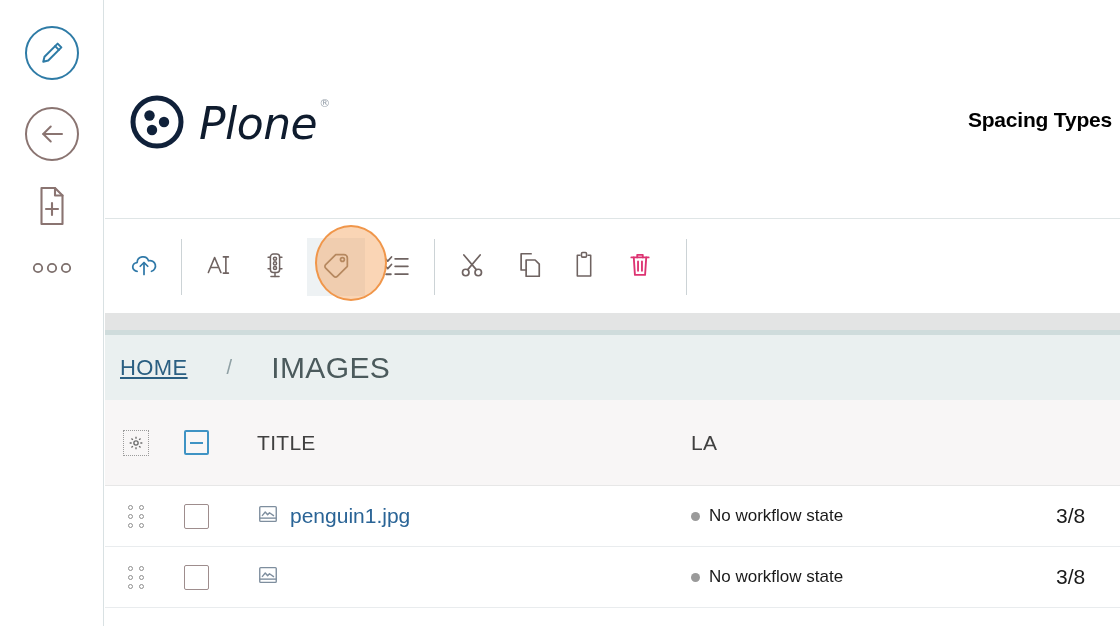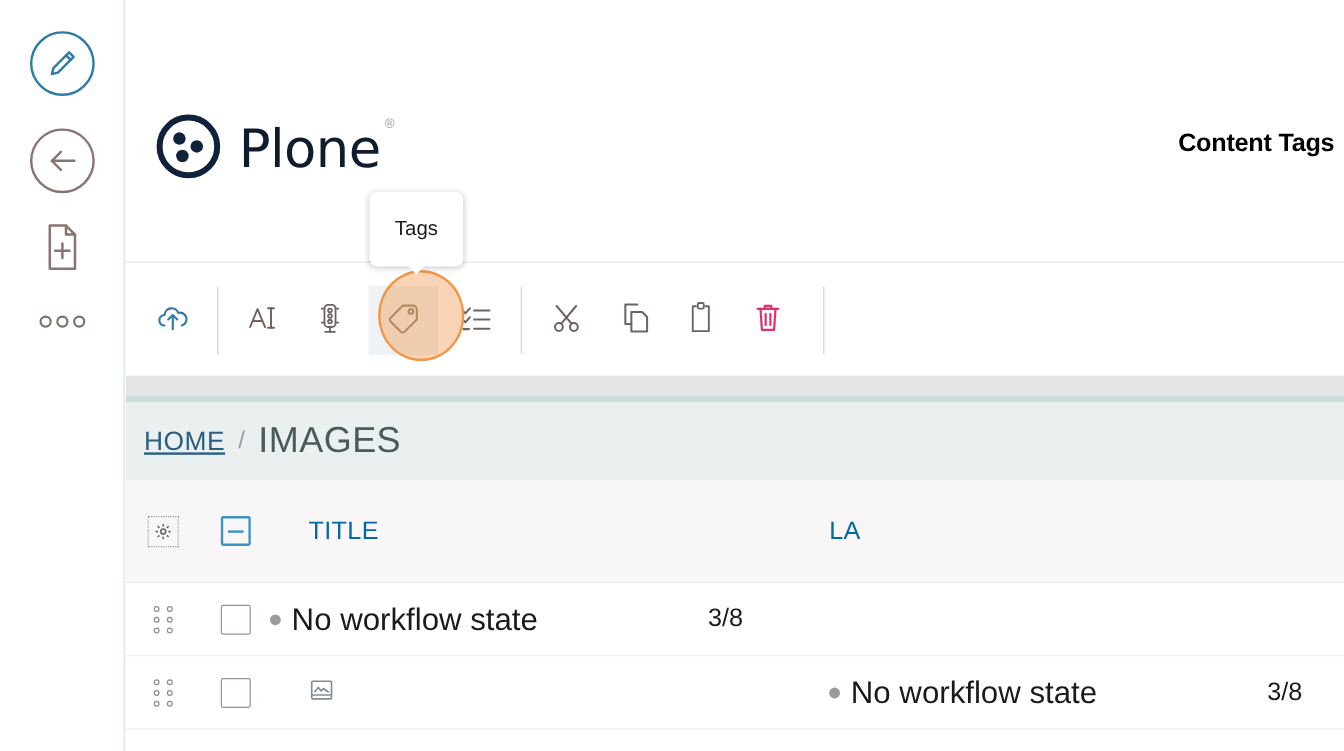--- a/index.html
+++ b/index.html
@@ -37,20 +37,21 @@
     background: #ffffff; border-bottom: 1px solid #dfe5e6;
   }
   #logo-wrap {
     position: absolute; left: 24px; top: 94px;
     display: flex; align-items: center; gap: 14px;
   }
   #logo-text {
     font-size: 44px; font-weight: 400; color: #0f1c2e;
     letter-spacing: -0.5px; line-height: 1;
     font-family: "DejaVu Sans", sans-serif;
+    font-style: italic;
   }
   #logo-reg {
     font-size: 11px; color: #9aa3ad; vertical-align: super;
     margin-left: 2px; position: relative; top: -16px;
   }
   #main-nav {
     position: absolute; right: 8px; top: 108px;
     display: flex; align-items: center; gap: 29px;
     white-space: nowrap;
   }
@@ -104,20 +105,21 @@
     position: absolute; left: 0; top: 330px; width: 1015px; height: 5px;
     background: #cfdcdc;
   }
 
   
   #breadcrumb-bar {
     position: absolute; left: 0; top: 335px; width: 1015px; height: 65px;
     background: #eaf0f0;
     display: flex; align-items: center;
     padding-left: 15px;
+    gap: 28px;
   }
   #bc-home {
     font-size: 22px; color: #2a5f82; text-decoration: underline;
     letter-spacing: 0.4px;
   }
   .bc-sep { font-size: 20px; color: #8fa0a4; margin: 0 11px; }
   #bc-current { font-size: 30px; color: #4b5a5c; letter-spacing: 0.4px; }
 
   
   #table { position: absolute; left: 0; top: 400px; width: 1015px; }
@@ -127,42 +129,42 @@
     border-bottom: 1px solid #e7e7e7;
   }
   .trow { height: 61px; background: #ffffff; border-bottom: 1px solid #e9ecee; }
 
   .c-handle { width: 62px; display: flex; justify-content: center; align-items: center; flex:0 0 62px;}
   .c-check  { width: 58px; display: flex; justify-content: center; align-items: center; flex:0 0 58px;}
   .c-title  { flex: 0 0 466px; display: flex; align-items: center; gap: 11px; padding-left: 32px;}
   .c-state  { flex: 0 0 365px; display: flex; align-items: center; gap: 9px; }
   .c-mod    { flex: 1 1 auto; display: flex; }
 
-  .th { font-size: 21px; color: #0369a1; letter-spacing: 0.3px; }
+  .th { font-size: 21px; color: #404040; letter-spacing: 0.3px; }
   .gear-box {
     width: 26px; height: 26px; border: 1px dotted #9b9b9b;
     display: flex; align-items: center; justify-content: center;
   }
   .cb-head {
     width: 25px; height: 25px; border: 2px solid #3f93c4; border-radius: 2px;
     display: flex; align-items: center; justify-content: center;
   }
   .cb-head .dash { width: 13px; height: 2px; background: #3f93c4; }
   .cb-row {
     width: 25px; height: 25px; border: 1px solid #9e8d8d; border-radius: 2px;
     background: #fff;
   }
   .drag-dots { display: grid; grid-template-columns: 6px 6px; grid-gap: 4px 5px; }
   .drag-dots i {
     width: 5px; height: 5px; border-radius: 50%;
     border: 1px solid #8e8e8e; display:block;
   }
   .fname { font-size: 21px; color: #2a6496; text-decoration: none; }
   .state-dot { width: 9px; height: 9px; border-radius: 50%; background: #9a9a9a; display:block;}
-  .state-text { font-size: 26px; color: #1a1a1a; }
+  .state-text { font-size: 17px; color: #1a1a1a; }
   .mod-text { font-size: 21px; color: #1a1a1a; }
 
   
   #click-highlight {
     position: absolute; left: 210px; top: 225px;
     width: 72px; height: 76px; border-radius: 50%;
     background: rgba(243,156,78,0.42);
     border: 2px solid #f0964a;
     z-index: 25; pointer-events: none;
   }
@@ -223,28 +225,24 @@
             <circle cx="28" cy="28" r="24" stroke="#10213a" stroke-width="5"></circle>
             <circle cx="20.5" cy="21.5" r="5.2" fill="#10213a"></circle>
             <circle cx="35" cy="28" r="5.2" fill="#10213a"></circle>
             <circle cx="23" cy="36" r="5.2" fill="#10213a"></circle>
           </svg>
         </span>
         <span id="logo-text"><span>Plone</span><span id="logo-reg">®</span></span>
       </div>
 
       <nav id="main-nav">
-        <a class="nav-link" href="#">Content Tags</a>
+        <a class="nav-link" href="#">Spacing Types</a>
       </nav>
     </div>
 
-    <div id="tooltip">
-      <span id="tooltip-label">Tags</span>
-      <span id="tooltip-arrow"></span>
-    </div>
 
     <div id="toolbar">
       <div id="toolbar-inner">
 
         <button class="tb-btn" title="Upload">
           <span>
             <svg width="30" height="30" viewBox="0 0 24 24" fill="none" stroke="#3079a8" stroke-width="1.4" stroke-linecap="round" stroke-linejoin="round">
               <path d="M6.5 17a3.5 3.5 0 010-7 4.7 4.7 0 019.1-1.4A3.4 3.4 0 0118 17"></path>
               <path d="M12 19.5V10.5"></path>
                 <path d="M9 13l3-3 3 3"></path>
@@ -397,59 +395,69 @@
               <i></i>
               <i></i>
               <i></i>
               <i></i>
               <i></i>
             </span>
         </div>
         <div class="c-check">
           <span class="cb-row"></span>
         </div>
-        <div class="c-state">
-          <span class="state-dot"></span>
-          <span class="state-text">No workflow state</span>
-        </div>
-        <div class="c-mod">
-          <span class="mod-text">3/8</span>
-        </div>
-      </div>
-
-      <div class="row trow">
-        <div class="c-handle">
-          <span class="drag-dots">
-              <i></i>
-              <i></i>
-              <i></i>
-              <i></i>
-              <i></i>
-              <i></i>
-            </span>
-        </div>
-        <div class="c-check">
-          <span class="cb-row"></span>
-        </div>
         <div class="c-title">
           <span>
             <svg width="22" height="22" viewBox="0 0 24 24" fill="none" stroke="#7e8e9e" stroke-width="1.5">
               <rect x="3" y="4" width="18" height="16" rx="1"></rect>
               <path d="M3 16.5h18"></path>
               <path d="M5.5 14l3.5-4.2 2.6 3 2-2.2 4.9 3.4" stroke-linejoin="round"></path>
             </svg>
           </span>
+          <a class="fname" href="#">penguin1.jpg</a>
         </div>
         <div class="c-state">
           <span class="state-dot"></span>
           <span class="state-text">No workflow state</span>
         </div>
         <div class="c-mod">
           <span class="mod-text">3/8</span>
         </div>
       </div>
 
+      <div class="row trow">
+        <div class="c-handle">
+          <span class="drag-dots">
+              <i></i>
+              <i></i>
+              <i></i>
+              <i></i>
+              <i></i>
+              <i></i>
+            </span>
+        </div>
+        <div class="c-check">
+          <span class="cb-row"></span>
+        </div>
+        <div class="c-title">
+          <span>
+            <svg width="22" height="22" viewBox="0 0 24 24" fill="none" stroke="#7e8e9e" stroke-width="1.5">
+              <rect x="3" y="4" width="18" height="16" rx="1"></rect>
+              <path d="M3 16.5h18"></path>
+              <path d="M5.5 14l3.5-4.2 2.6 3 2-2.2 4.9 3.4" stroke-linejoin="round"></path>
+            </svg>
+          </span>
+        </div>
+        <div class="c-state">
+          <span class="state-dot"></span>
+          <span class="state-text">No workflow state</span>
+        </div>
+        <div class="c-mod">
+          <span class="mod-text">3/8</span>
+        </div>
+      </div>
+
     </div>
 
     <div id="click-highlight"></div>
 
   </div>
 </div>
 
 </body></html>

